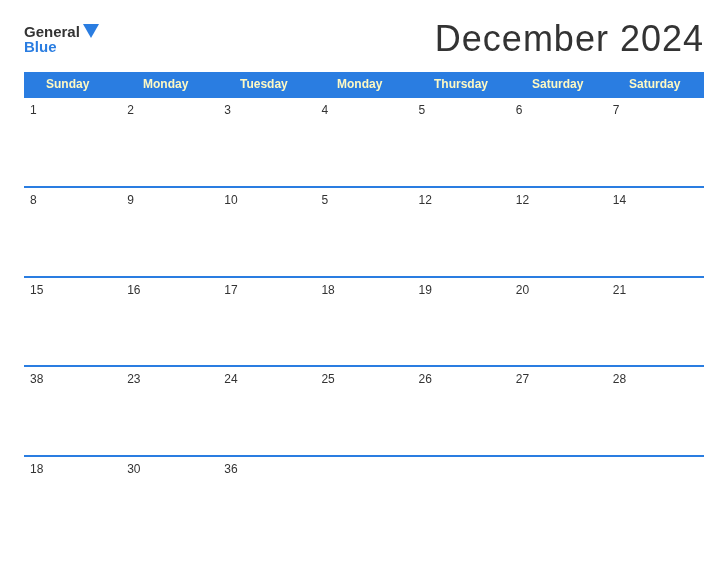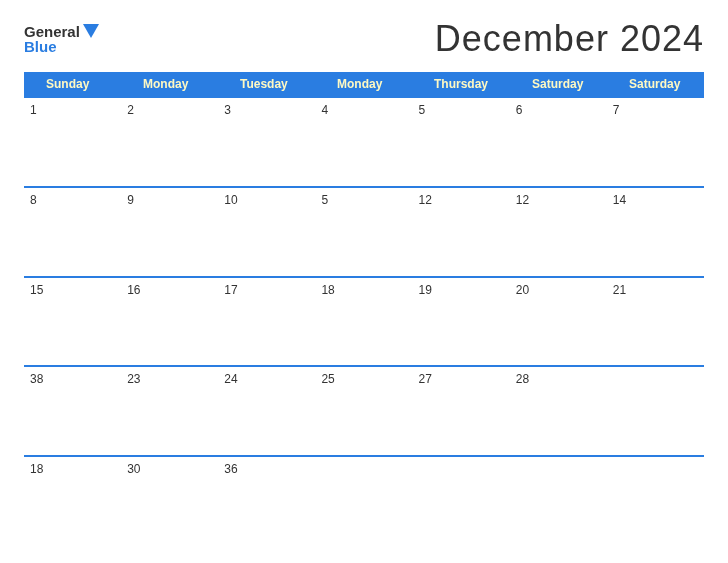--- a/index.html
+++ b/index.html
@@ -180,20 +180,21 @@
         <div class="day-cell"><span class="day-number">19</span></div>
         <div class="day-cell"><span class="day-number">20</span></div>
         <div class="day-cell"><span class="day-number">21</span></div>
       </div>
 
       <div class="week-row">
         <div class="day-cell"><span class="day-number">38</span></div>
         <div class="day-cell"><span class="day-number">23</span></div>
         <div class="day-cell"><span class="day-number">24</span></div>
         <div class="day-cell"><span class="day-number">25</span></div>
+        <div class="day-cell"><span class="day-number">26</span></div>
         <div class="day-cell"><span class="day-number">27</span></div>
         <div class="day-cell"><span class="day-number">28</span></div>
       </div>
 
       <div class="week-row">
         <div class="day-cell"><span class="day-number">18</span></div>
         <div class="day-cell"><span class="day-number">30</span></div>
         <div class="day-cell"><span class="day-number">36</span></div>
         <div class="day-cell empty-cell"></div>
         <div class="day-cell empty-cell"></div>

